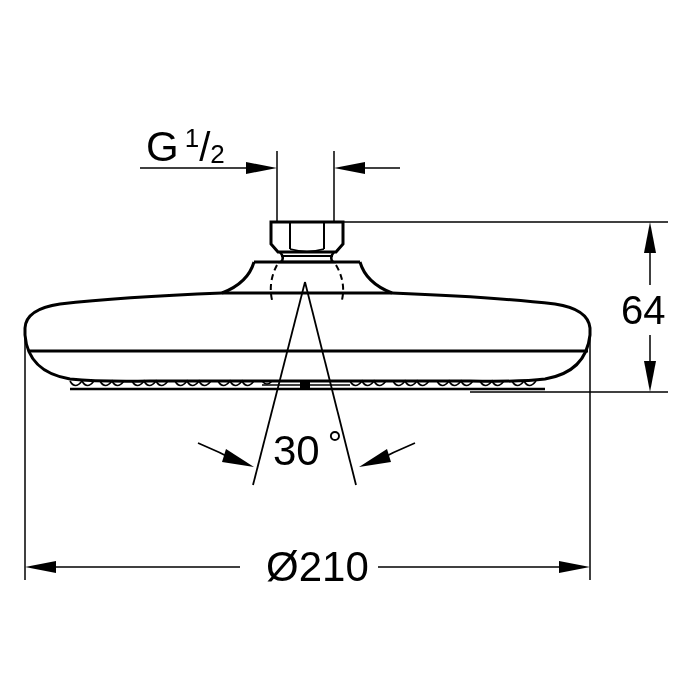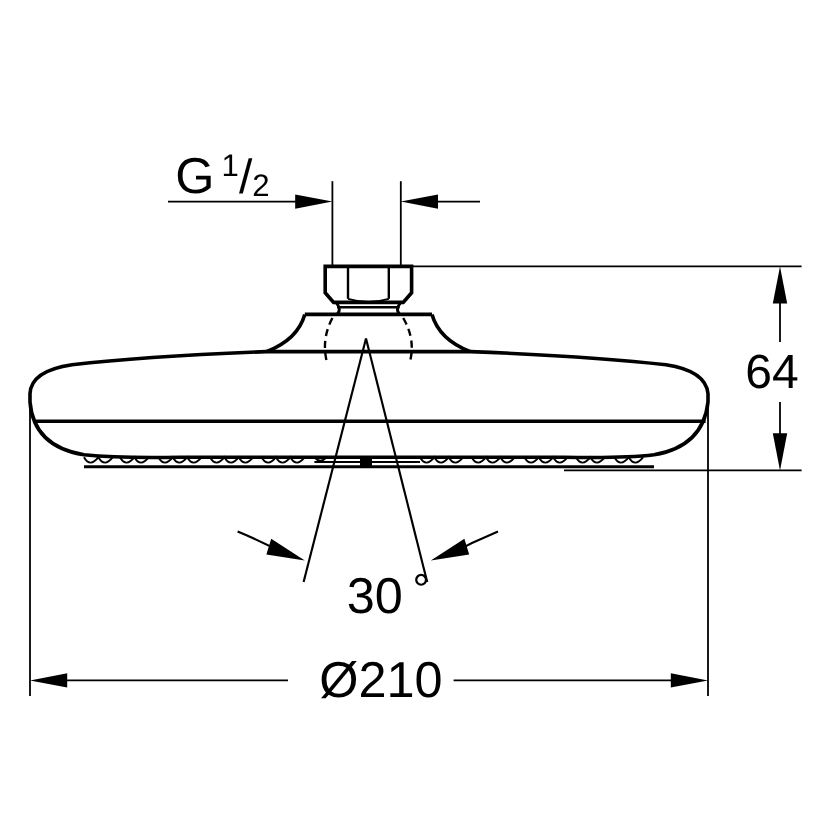--- a/index.html
+++ b/index.html
@@ -11,21 +11,21 @@
       font-family: "Liberation Sans", "DejaVu Sans", sans-serif;
       color: #000;
       line-height: 1;
       white-space: nowrap;
     }
     .thread-label { left: 146px; top: 126px; font-size: 42px; }
     .thread-label .frac-num { font-size: 26px; position: relative; top: -14px; margin-left: 6px; }
     .thread-label .frac-slash { font-size: 40px; }
     .thread-label .frac-den { font-size: 26px; position: relative; top: 2px; }
     .height-label { left: 596px; top: 290px; font-size: 40px; margin-left: 25px; }
-    .angle-label { left: 273px; top: 476px; font-size: 42px; margin-left: 16px; }
+    .angle-label { left: 273px; top: 430px; font-size: 42px; }
     .angle-label .deg { font-size: 36px; position: relative; top: -8px; margin-left: 8px; }
     .diameter-label { left: 266px; top: 546px; font-size: 42px; }
   </style>
 </head>
 <body>
 
 <div class="canvas">
   <svg width="696" height="696" viewBox="0 0 696 696">
     <g fill="none" stroke="#000" stroke-linecap="butt">
 

